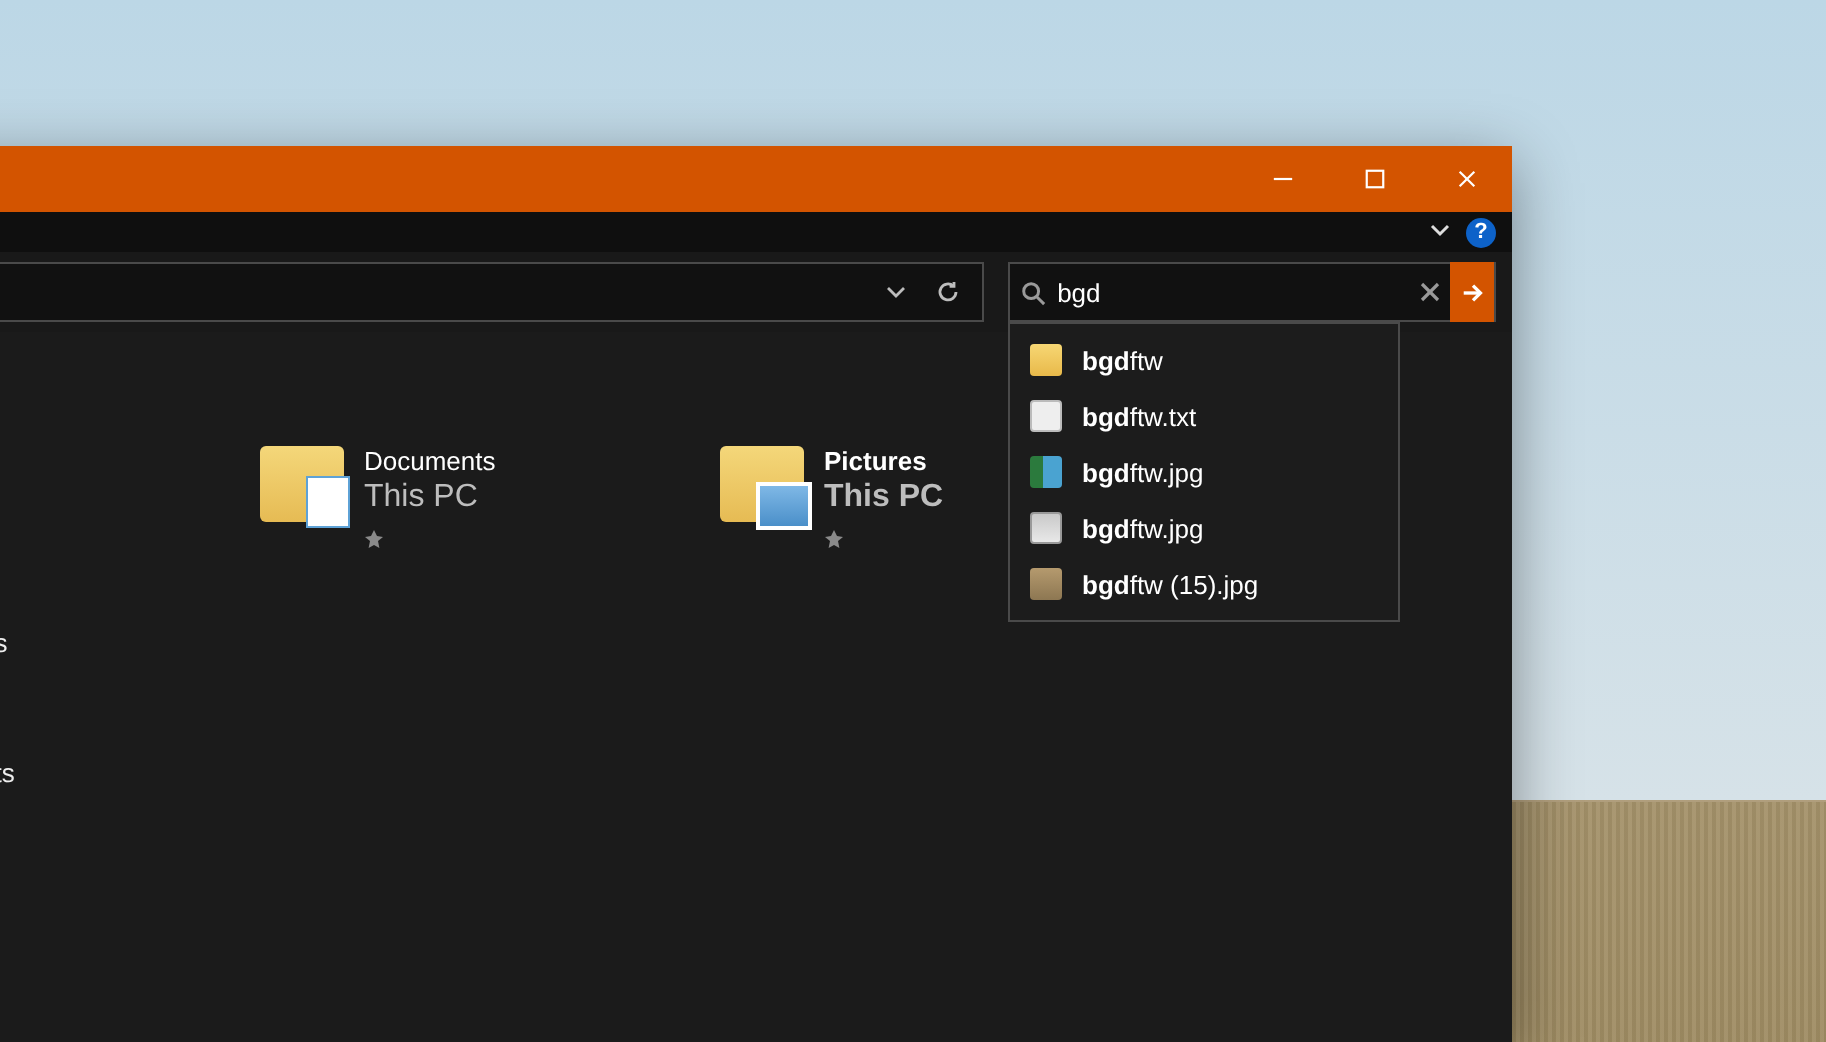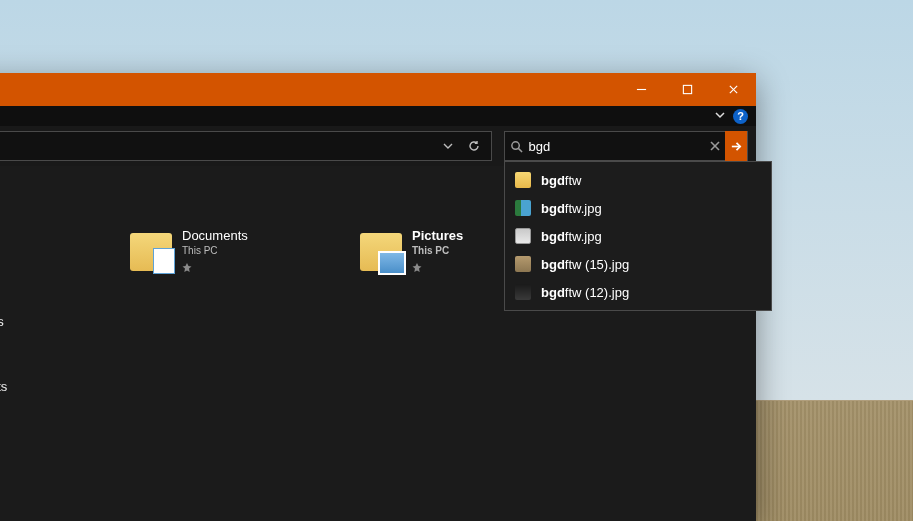--- a/index.html
+++ b/index.html
@@ -96,21 +96,21 @@
   .clearbtn { width: 26px; display:flex; align-items:center; justify-content:center; }
   .clearbtn svg { width:10px; height:10px; stroke:#9a9a9a; stroke-width:1.6; }
   .gobtn {
     width: 28px; height: 30px; background: #d35400;
     display:flex; align-items:center; justify-content:center;
   }
   .gobtn svg { width:13px; height:13px; stroke:#fff; fill:none; stroke-width:1.8; }
 
   .dropdown {
     position: absolute; top: 30px; left: 0;
-    width: 268px;
+    width: 196px;
     background: #1c1c1c;
     border: 1px solid #4a4a4a;
     padding: 4px 0;
     z-index: 10;
   }
   .dditem {
     height: 28px; display:flex; align-items:center; gap:10px;
     padding: 0 10px;
   }
   .ddicon { width:16px; height:16px; flex-shrink:0; border-radius:2px; }
@@ -126,41 +126,41 @@
   .ic-img5 { background:linear-gradient(#b59a6e,#8d7752); }
   .ic-img6 { background:linear-gradient(90deg,#c94f3b 30%,#3b6ea8 30% 60%,#d1a33d 60%); }
   .ic-img7 { background:linear-gradient(#1a1a1a,#3a3a3a); }
 
   .body {
     position: absolute; left:0; right:0; top:93px; bottom:0;
     background:#1b1b1b;
   }
   .qa {
     position:absolute; left:290px; top:57px; width:220px; height:48px;
-    display:flex; align-items:flex-end; gap:10px;
+    display:flex; align-items:flex-start; gap:10px;
   }
   .qa2 { left: 520px; font-weight: bold; }
   .foldericon {
     width:42px; height:38px;
     background:linear-gradient(#f4d77a,#e6bb54);
     border-radius:3px;
     position:relative;
   }
   .foldericon.doc::after{
     content:""; position:absolute; right:-3px; bottom:-3px;
     width:20px; height:24px; background:#fff; border:1px solid #5ea2d6;
   }
   .foldericon.pic::after{
     content:""; position:absolute; right:-4px; bottom:-4px;
     width:24px; height:20px; background:linear-gradient(#7fb8e6,#4a8fc9);
     border:2px solid #fff;
   }
   .qatext { display:flex; flex-direction:column; gap:2px; }
   .qatext .t1 { color:#fff; font-size:13px; }
-  .qatext .t2 { color:#bdbdbd; font-size:10px; }
+  .qatext .t2 { color:#bdbdbd; font-size:16px; }
   .pin { width:10px; height:10px; margin-top:3px; }
   .pin svg { width:10px; height:10px; fill:#8a8a8a; }
 
   .leftcut1 { position:absolute; left:150px; top:148px; color:#eee; font-size:13px; }
   .leftcut2 { position:absolute; left:150px; top:213px; color:#eee; font-size:13px; }
 </style>
 </head>
 <body>
 
 <div class="sky-band"></div>
@@ -233,34 +233,34 @@
             </svg>
         </span>
       </div>
 
       <div class="dropdown" id="dropdown">
           <div class="dditem">
             <div class="ddicon ic-folder"></div>
             <span class="ddtext"><b>bgd</b>ftw</span>
           </div>
           <div class="dditem">
+            <div class="ddicon ic-txt"></div>
+            <span class="ddtext"><b>bgd</b>ftw.txt</span>
+          </div>
+          <div class="dditem">
             <div class="ddicon ic-img1"></div>
             <span class="ddtext"><b>bgd</b>ftw.jpg</span>
           </div>
           <div class="dditem">
             <div class="ddicon ic-img2"></div>
             <span class="ddtext"><b>bgd</b>ftw.jpg</span>
           </div>
           <div class="dditem">
             <div class="ddicon ic-img5"></div>
             <span class="ddtext"><b>bgd</b>ftw (15).jpg</span>
-          </div>
-          <div class="dditem">
-            <div class="ddicon ic-img7"></div>
-            <span class="ddtext"><b>bgd</b>ftw (12).jpg</span>
           </div>
         </div>
     </div>
   </div>
 
   <div class="body">
 
     <div class="leftcut1">ds</div>
     <div class="leftcut2">ots</div>
 

